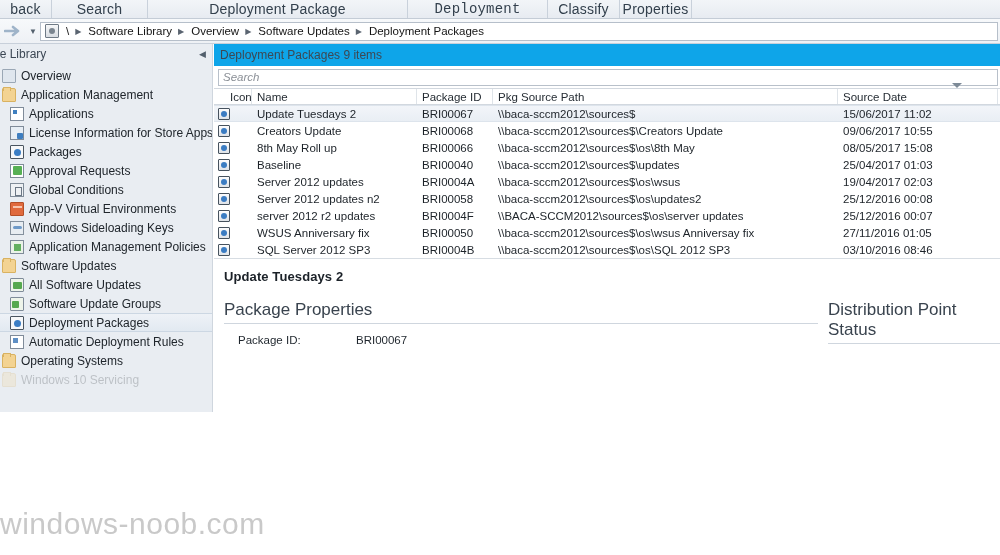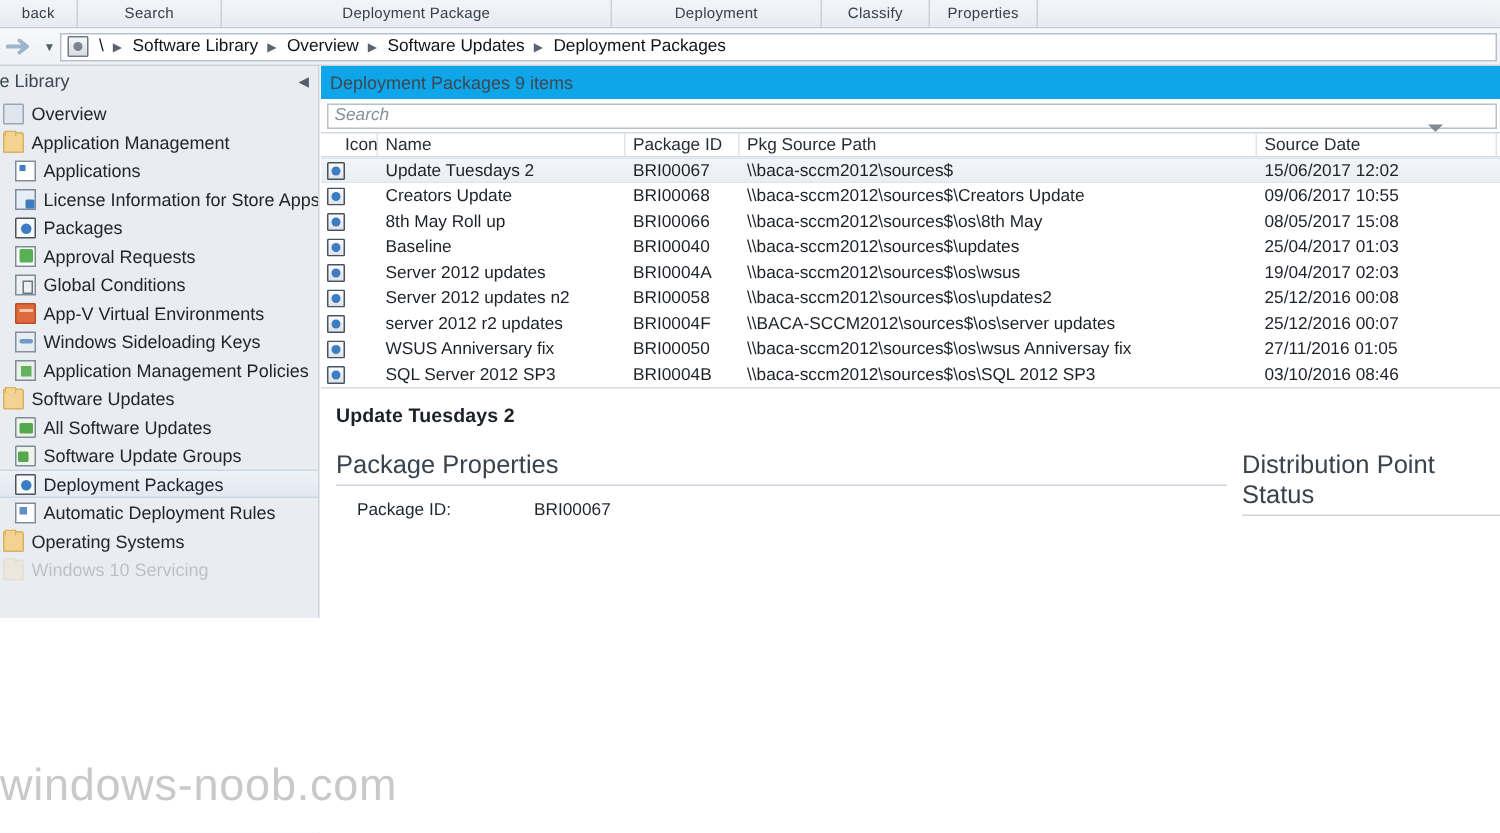--- a/index.html
+++ b/index.html
@@ -16,21 +16,21 @@
 
   
   .ribbon {
     position: absolute; left:0; top:0; width:1000px; height:19px;
     background: linear-gradient(to bottom,#eef1f5 0%,#e6eaf0 60%,#dde3ea 100%);
     border-bottom: 1px solid #c4ccd6;
     display: flex; align-items: stretch;
   }
   .rtab {
     display:flex; align-items:center; justify-content:center;
-    font-size: 10px; color:#33404d; letter-spacing:.2px;
+    font-size: 14px; color:#33404d; letter-spacing:.2px;
     border-right: 1px solid #c9d1db;
     background: linear-gradient(to bottom,#f2f5f8 0%,#e7ebf1 100%);
     white-space: nowrap;
     padding: 0 6px;
   }
   .rtab.tfill { flex:none; }
   .rtab-spacer { flex:1 1 auto; background:linear-gradient(to bottom,#f2f5f8 0%,#e7ebf1 100%); }
 
   
   .addrbar {
@@ -204,21 +204,21 @@
 </head>
 <body>
 
 <div id="app">
 
   <div class="ribbon">
     <div id="ribbon-tabs" style="display:flex;align-items:stretch;">
         <div class="rtab tfill" style="width: 52px;">back</div>
         <div class="rtab tfill" style="width: 96px;">Search</div>
         <div class="rtab tfill" style="width: 260px;">Deployment Package</div>
-        <div class="rtab tfill" style="width: 140px;">Deployment</div>
+        <div class="rtab tfill" style="width: 140px; font-family: Liberation Mono, monospace;">Deployment</div>
         <div class="rtab tfill" style="width: 72px;">Classify</div>
         <div class="rtab tfill" style="width: 72px;">Properties</div>
       </div>
     <div class="rtab-spacer"></div>
   </div>
 
   <div class="addrbar">
     <div class="nav-fwd">
       <svg width="18" height="14" viewBox="0 0 18 14" aria-hidden="true">
         <path d="M1 7 h10 M9 3 l5 4 l-5 4" stroke="#9fb4c9" stroke-width="2.6" fill="none" stroke-linecap="round" stroke-linejoin="round"></path>
@@ -338,21 +338,21 @@
     </div>
 
     <div class="grid-body" id="grid-body">
         <div class="row sel">
           <div class="cell c-icon">
             <span class="rowicon"></span>
           </div>
           <div class="cell c-name">Update Tuesdays 2</div>
           <div class="cell c-pid">BRI00067</div>
           <div class="cell c-path">\\baca-sccm2012\sources$</div>
-          <div class="cell c-date">15/06/2017 12:02</div>
+          <div class="cell c-date">15/06/2017 11:02</div>
         </div>
         <div class="row">
           <div class="cell c-icon">
             <span class="rowicon"></span>
           </div>
           <div class="cell c-name">Creators Update</div>
           <div class="cell c-pid">BRI00068</div>
           <div class="cell c-path">\\baca-sccm2012\sources$\Creators Update</div>
           <div class="cell c-date">09/06/2017 10:55</div>
         </div>

